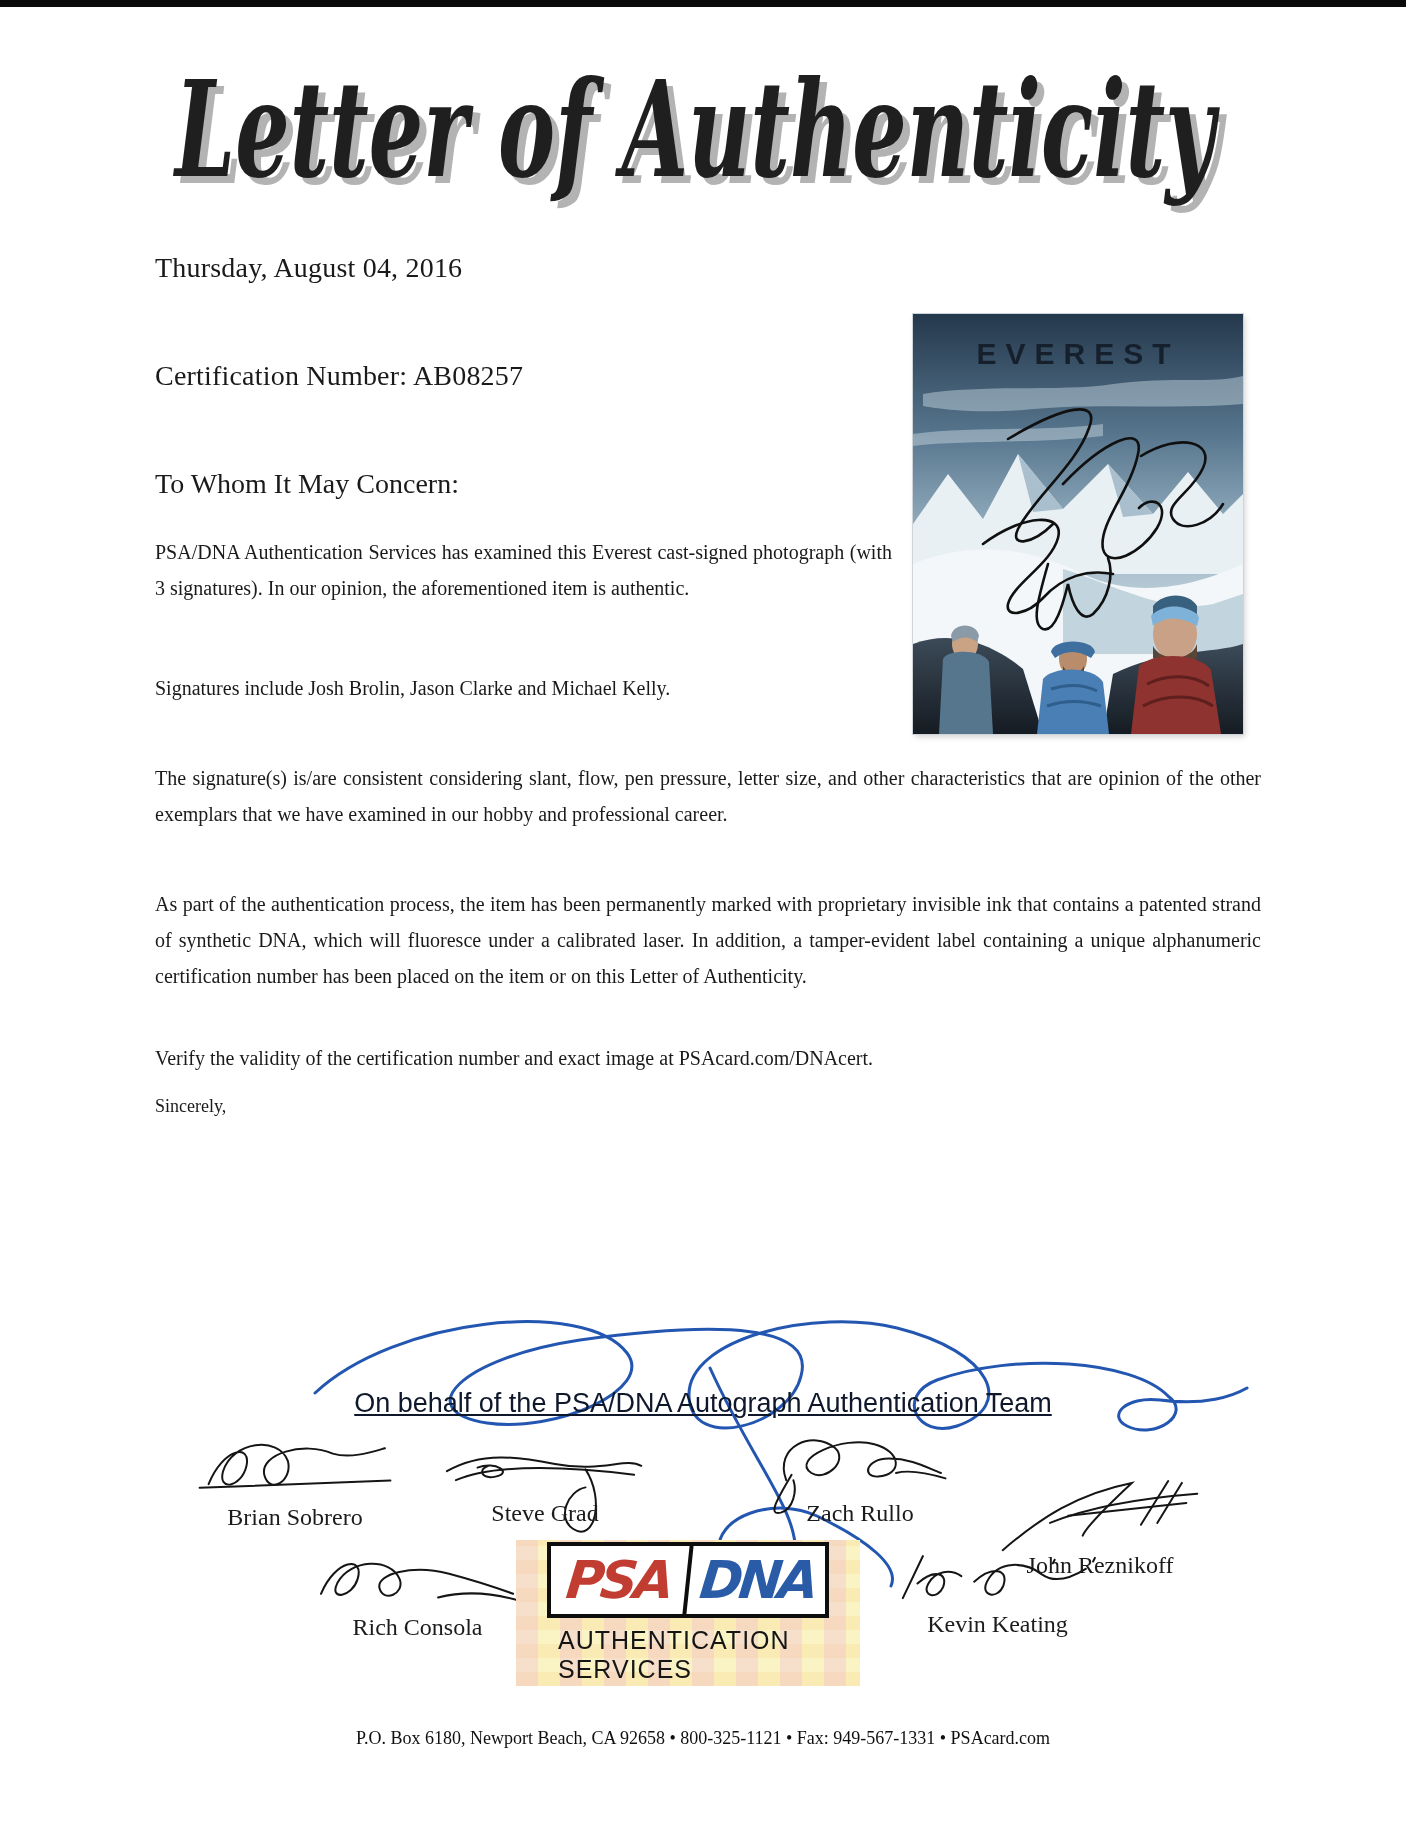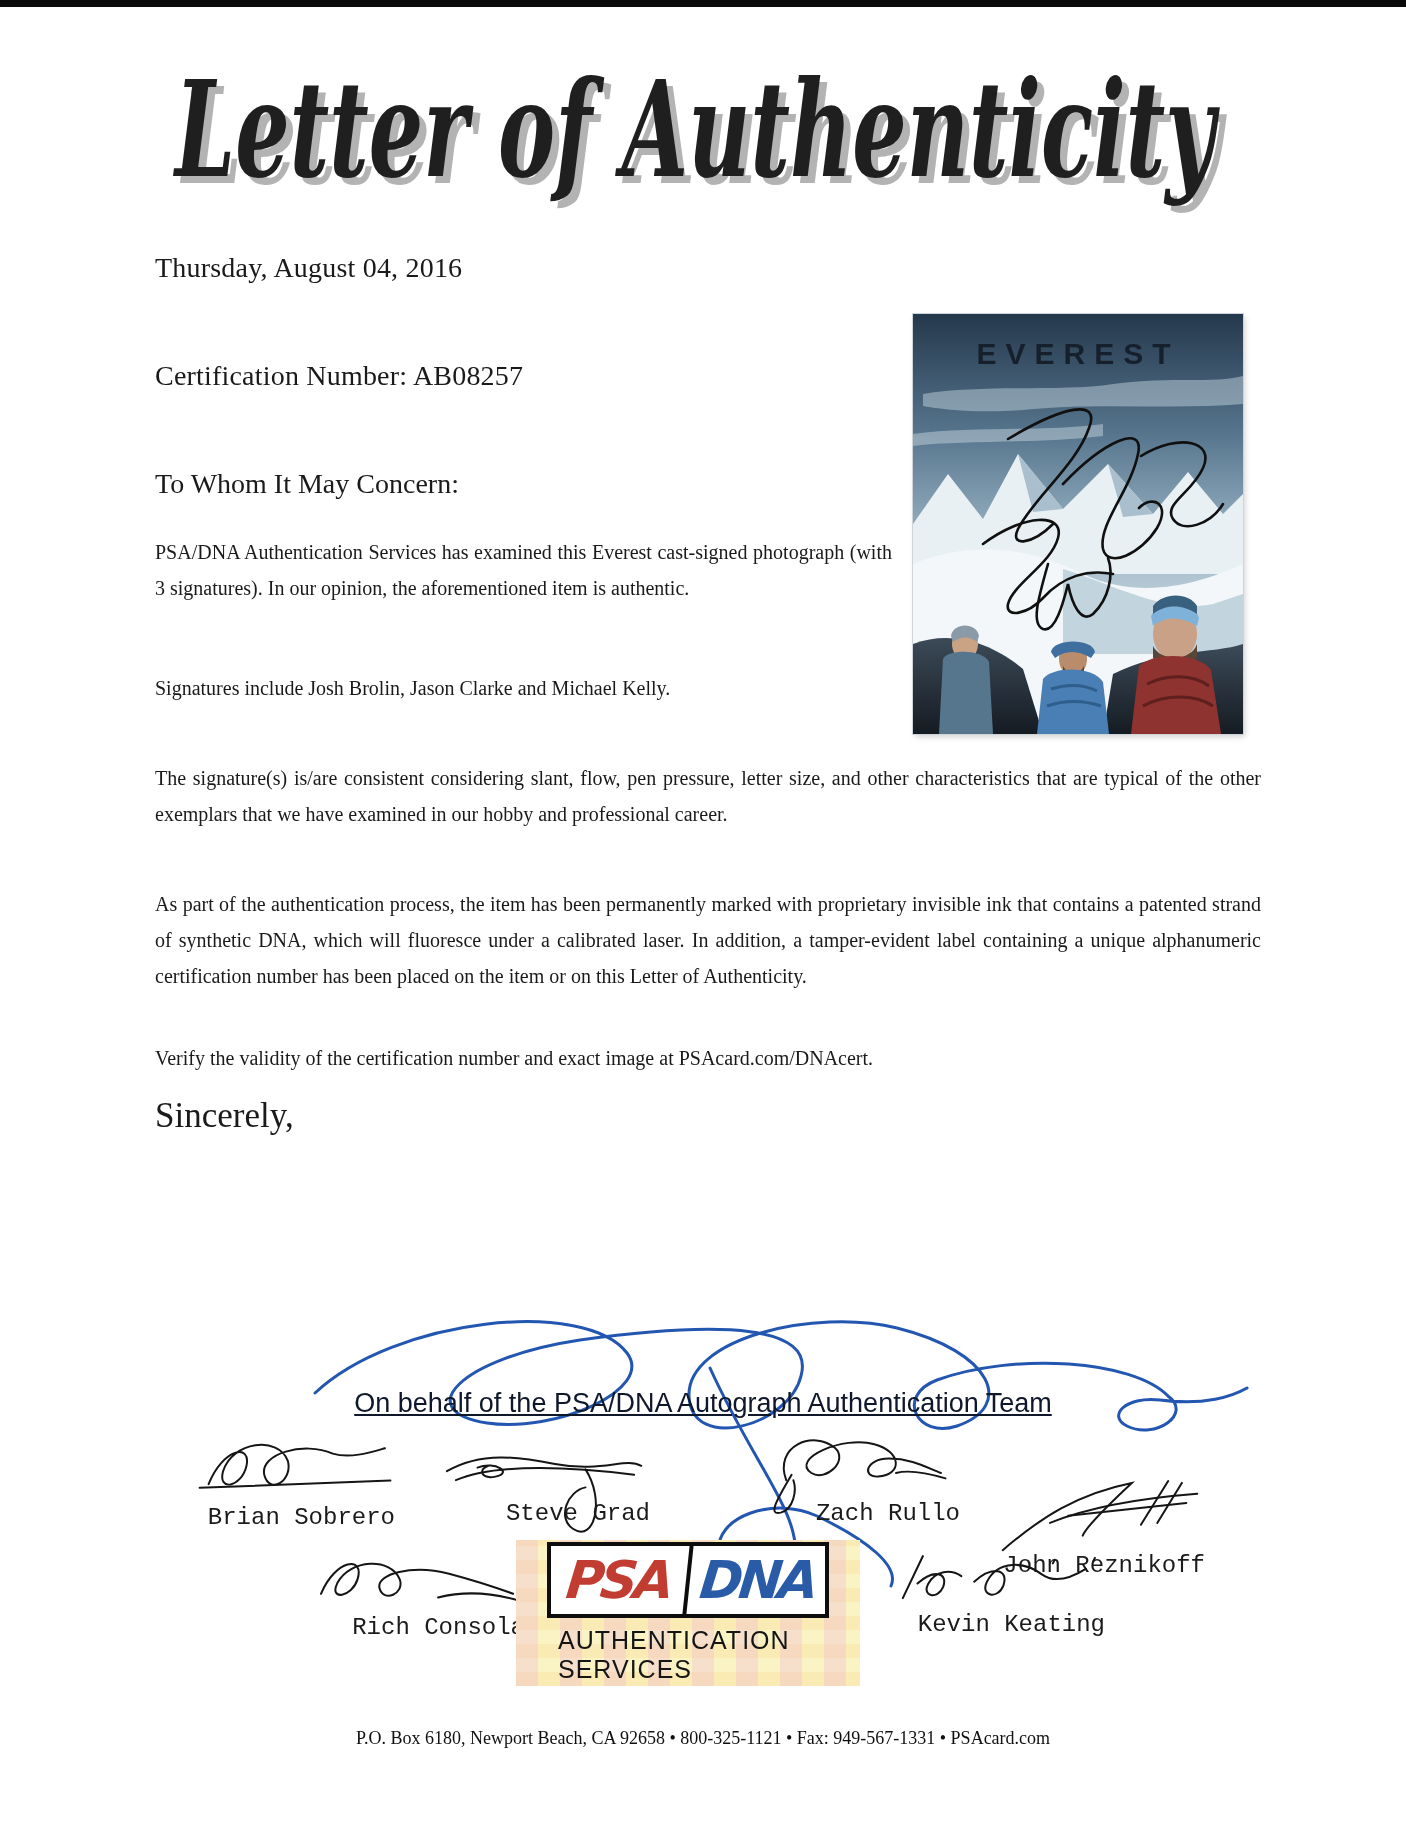--- a/index.html
+++ b/index.html
@@ -23,34 +23,34 @@
     font-size:20px;line-height:36px;
     text-align:justify;margin:0;
   }
   .para.narrow{width:737px;}
   .para.wide{width:1106px;}
   .p1{top:534px;}
   .p2{top:670px;}
   .p3{top:760px;}
   .p4{top:886px;}
   .p5{top:1040px;text-align:left;width:1106px;}
-  .closing{position:absolute;left:155px;top:1096px;font-size:35px;}
+  .closing{position:absolute;left:155px;top:1096px;font-size:18px;}
   .poster{
     position:absolute;left:913px;top:314px;width:330px;height:420px;
     box-shadow:0 0 0 1px #cfd4d8, 2px 3px 6px rgba(0,0,0,0.18);
     background:#0f766e;
   }
   .auth-sig{position:absolute;left:255px;top:1268px;width:1010px;height:330px;pointer-events:none;}
   .signoff{
     position:absolute;left:0;top:1388px;width:1406px;
     text-align:center;
     font-family:"Liberation Sans", sans-serif;
     font-size:27px;color:#0f172a;text-decoration:underline;
   }
-  .sig-block{position:absolute;text-align:right;font-family:Liberation Mono, monospace;}
+  .sig-block{position:absolute;text-align:center;font-family:Liberation Serif, serif;}
   .sig-block svg{display:block;margin:0 auto;overflow:visible;}
   .sig-name{font-size:24px;color:#1b1b1b;white-space:nowrap;}
   .sb-brian{left:195px;top:1432px;width:200px;}
   .sb-steve{left:440px;top:1428px;width:210px;}
   .sb-zach{left:760px;top:1428px;width:200px;}
   .sb-john{left:995px;top:1472px;width:210px;}
   .sb-rich{left:310px;top:1548px;width:215px;}
   .sb-kevin{left:890px;top:1545px;width:215px;}
   .dna-label{
     position:absolute;left:516px;top:1540px;width:344px;height:146px;
@@ -162,21 +162,21 @@
         <path d="M228,142 C268,118 302,128 290,154 C279,179 250,190 260,205 C270,220 298,210 310,190"></path>
         <path d="M135,250 C125,285 118,310 130,315 C142,319 150,290 155,270 C159,290 168,310 180,300 C196,285 201,260 195,244"></path>
       </g>
     </svg>
   </div>
 
   <div class="salutation">To Whom It May Concern:</div>
 
   <p class="para narrow p1">PSA/DNA Authentication Services has examined this Everest cast-signed photograph (with 3 signatures). In our opinion, the aforementioned item is authentic.</p>
   <p class="para narrow p2">Signatures include Josh Brolin, Jason Clarke and Michael Kelly.</p>
-  <p class="para wide p3">The signature(s) is/are consistent considering slant, flow, pen pressure, letter size, and other characteristics that are typical of the other exemplars that we have examined in our hobby and professional career.</p>
+  <p class="para wide p3">The signature(s) is/are consistent considering slant, flow, pen pressure, letter size, and other characteristics that are opinion of the other exemplars that we have examined in our hobby and professional career.</p>
   <p class="para wide p4">As part of the authentication process, the item has been permanently marked with proprietary invisible ink that contains a patented strand of synthetic DNA, which will fluoresce under a calibrated laser. In addition, a tamper-evident label containing a unique alphanumeric certification number has been placed on the item or on this Letter of Authenticity.</p>
   <p class="para p5">Verify the validity of the certification number and exact image at PSAcard.com/DNAcert.</p>
 
   <div class="closing">Sincerely,</div>
 
   <svg class="auth-sig" viewBox="0 0 1010 330">
     <g stroke="#2356b0" stroke-width="3" fill="none" stroke-linecap="round">
       <path d="M60,125 C140,50 330,30 372,85 C400,122 300,165 232,155 C155,143 205,90 325,72 C470,52 560,58 546,108 C534,158 436,185 434,128 C432,70 560,40 642,60 C738,84 760,138 702,158 C662,171 640,128 682,112 C760,84 878,92 913,128 C938,146 900,172 872,158 C852,148 870,128 905,132 C950,138 978,128 992,120"></path>
       <path d="M455,100 C498,195 545,245 540,288 C536,322 470,324 464,286 C458,248 520,228 562,248 C612,272 645,298 636,318"></path>
     </g>

